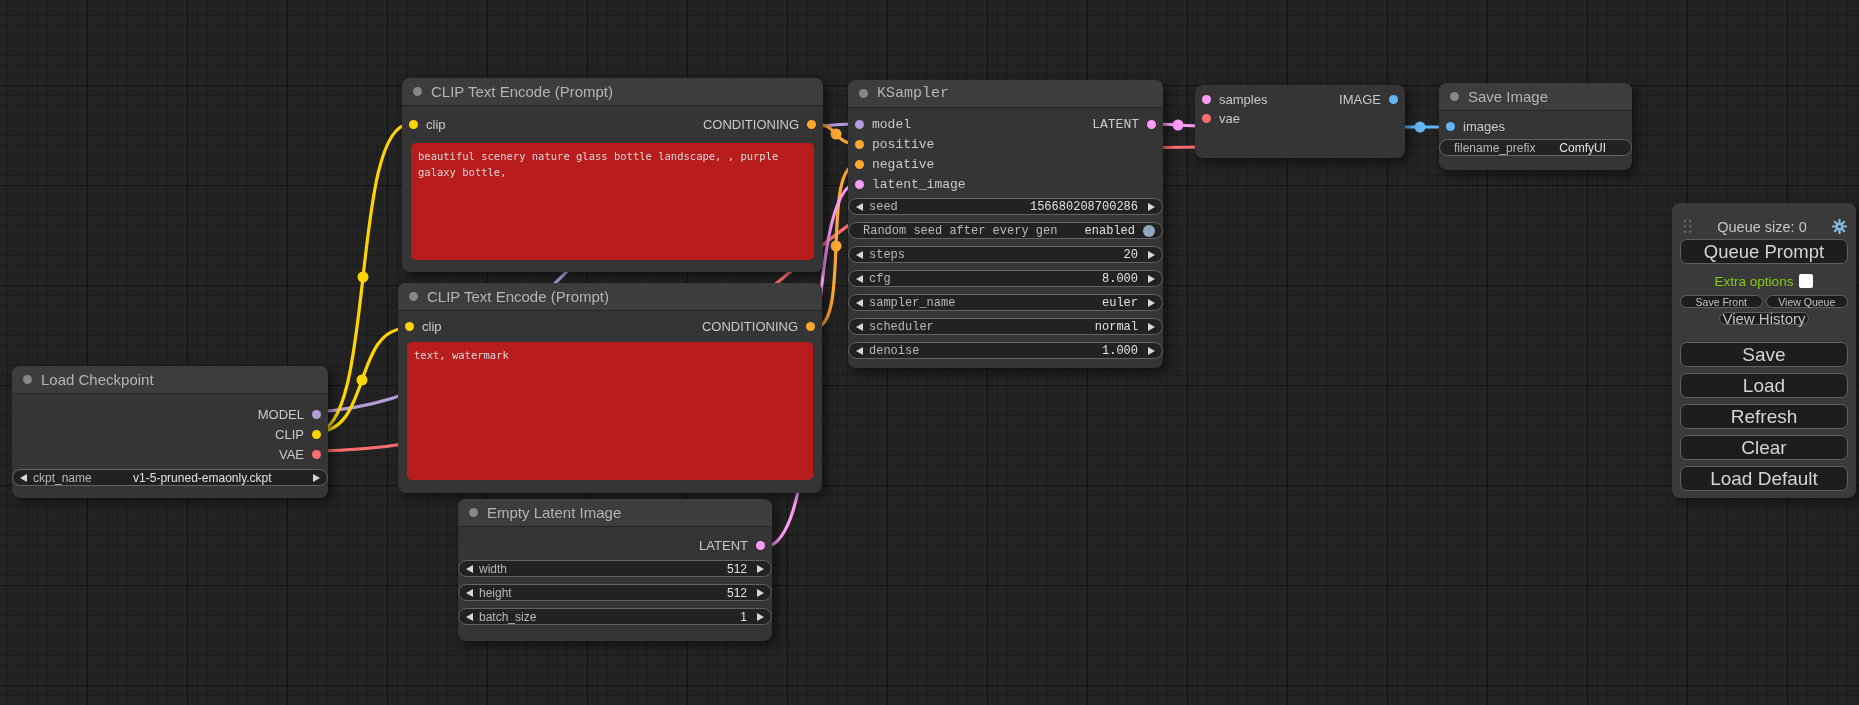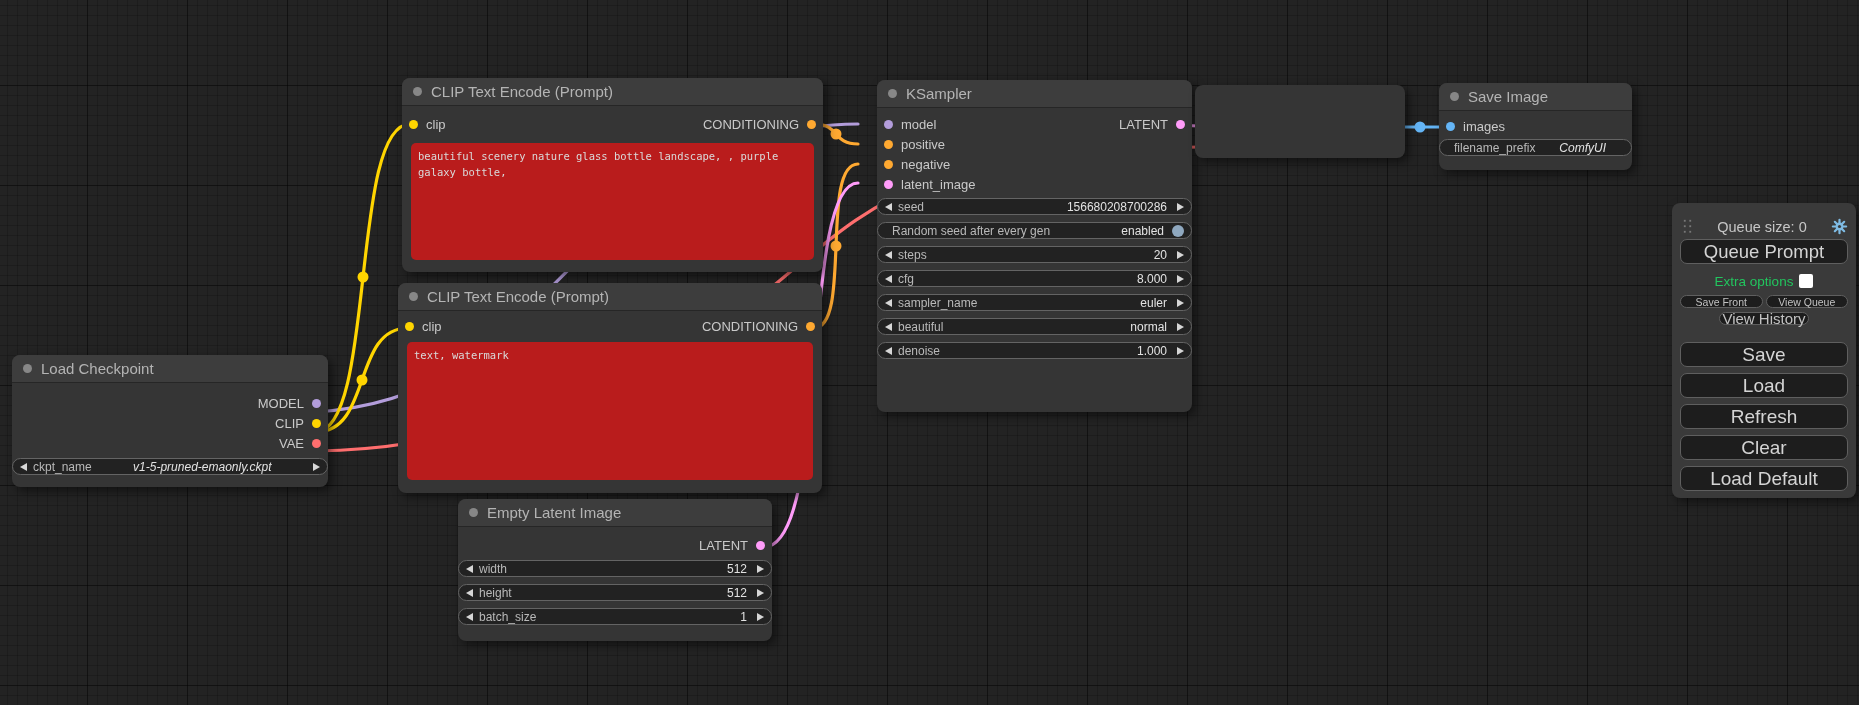--- a/index.html
+++ b/index.html
@@ -39,21 +39,21 @@
 
   .widgets { padding:0 0; }
   .widget {
     height:17px; margin-bottom:7px; display:flex; align-items:center;
     background:#222; border:1px solid #646464; border-radius:9px;
     font-size:12px; color:#b9b9b9; padding:0 7px; gap:6px; white-space:nowrap;
   }
   .wlabel { flex:0 0 auto; }
   .wvalue { color:#e2e2e2; }
   .val-right  { flex:1 1 auto; text-align:right; padding-right:4px; }
-  .val-center { flex:1 1 auto; text-align:center;font-style:italic; }
+  .val-center { flex:1 1 auto; text-align:center; }
   .arr-l { width:0; height:0; border-top:4px solid transparent; border-bottom:4px solid transparent; border-right:7px solid #d6d6d6; flex:0 0 auto; }
   .arr-r { width:0; height:0; border-top:4px solid transparent; border-bottom:4px solid transparent; border-left:7px solid #d6d6d6; flex:0 0 auto; margin-left:auto; }
   .widget .arr-r.after-val { margin-left:0; }
   .toggle-dot { width:12px; height:12px; border-radius:50%; margin-left:2px; flex:0 0 auto; }
 
   .textbox {
     background:#b91c1c; border-radius:5px; margin:0 9px;
     font-family:"DejaVu Sans Mono", monospace; font-size:10.5px; line-height:1.55;
     color:#dadada; padding:5px 7px; white-space:pre-wrap; word-break:break-word;
   }
@@ -72,21 +72,21 @@
   }
   .qsize { flex:1; text-align:center; font-size:14.5px; color:#c6c6c6; }
   .gear { width:17px; height:17px; flex:0 0 auto; }
   .btn {
     display:flex; align-items:center; justify-content:center;
     background:#1d1d1d; border:1px solid #5f5f5f; border-radius:7px;
     color:#d4d4d4; cursor:pointer;
   }
   .btn-big   { height:25px; font-size:19px; margin-top:6px; }
   .btn-queue { height:25px; font-size:18.5px; margin-top:4px; }
-  .extra-row { margin-top:9px; height:16px; display:flex; align-items:center; justify-content:center; gap:6px; font-size:13.5px; color:#22c55e; }
+  .extra-row { margin-top:9px; height:16px; display:flex; align-items:center; justify-content:center; gap:6px; font-size:13.5px; color:#84cc16; }
   .checkbox  { width:14px; height:14px; background:#ffffff; border-radius:2px; }
   .small-row { margin-top:6px; display:flex; gap:3px; }
   .btn-small { height:13px; font-size:10.5px; border-radius:9px; flex:1; border-width:1px; color:#c2c2c2; }
   .vh-wrap   { margin-top:4px; display:flex; justify-content:center; }
   .btn-vh    { height:13px; width:90px; font-size:15px; border-radius:9px; color:#c2c2c2; }
   .mt-save   { margin-top:17px; }
 </style>
 </head>
 <body>
 
@@ -101,21 +101,21 @@
   <path d="M1152 124 C1172 124 1184 126 1204 126" style="stroke: rgb(255, 156, 249);"></path>
   <path d="M1394 127 C1412 127 1428 127 1446 127" style="stroke: rgb(100, 181, 246);"></path>
   <circle cx="363" cy="277" r="5.5" style="fill: rgb(255, 213, 0);"></circle>
   <circle cx="362" cy="380" r="5.5" style="fill: rgb(255, 213, 0);"></circle>
   <circle cx="836" cy="134" r="5.5" style="fill: rgb(255, 169, 49);"></circle>
   <circle cx="836" cy="246" r="5.5" style="fill: rgb(255, 169, 49);"></circle>
   <circle cx="1178" cy="125" r="5.5" style="fill: rgb(255, 156, 249);"></circle>
   <circle cx="1420" cy="127" r="5.5" style="fill: rgb(100, 181, 246);"></circle>
 </svg>
 
-<div class="node" style="left:12px; top:355px; width:316px; height:132px;">
+<div class="node" style="left:12px; top:366px; width:316px; height:132px;">
   <div class="ntitle">
     <i class="tdot"></i>
     <span>Load Checkpoint</span>
   </div>
   <div style="margin-top:10px;">
     <div class="prow">
         <span class="pout">
       <span>MODEL</span>
       <i class="dot" style="background-color: rgb(179, 157, 219);"></i>
         </span>
@@ -172,21 +172,21 @@
       <span>clip</span>
       </span>
     <span class="pout">
       <span>CONDITIONING</span>
       <i class="dot" style="background-color: rgb(255, 169, 49);"></i>
       </span>
   </div>
   <div class="textbox" style="margin-top:6px; height:138px;">text, watermark</div>
 </div>
 
-<div class="node" style="left:877px; top:80px; width:315px; height:332px;">
+<div class="node" style="left:848px; top:80px; width:315px; height:288px;font-family:Liberation Mono, monospace;">
   <div class="ntitle">
     <i class="tdot"></i>
     <span>KSampler</span>
   </div>
   <div style="margin-top:6px;">
     <div class="prow">
       <span class="pin">
           <i class="dot" style="background-color: rgb(179, 157, 219);"></i>
         <span>model</span>
         </span>
@@ -239,21 +239,21 @@
       <i class="arr-r after-val"></i>
     </div>
     <div class="widget">
       <i class="arr-l"></i>
       <span class="wlabel">sampler_name</span>
       <span class="wvalue val-right">euler</span>
       <i class="arr-r after-val"></i>
     </div>
     <div class="widget">
       <i class="arr-l"></i>
-      <span class="wlabel">beautiful</span>
+      <span class="wlabel">scheduler</span>
       <span class="wvalue val-right">normal</span>
       <i class="arr-r after-val"></i>
     </div>
     <div class="widget">
       <i class="arr-l"></i>
       <span class="wlabel">denoise</span>
       <span class="wvalue val-right">1.000</span>
       <i class="arr-r after-val"></i>
     </div>
   </div>
@@ -286,20 +286,38 @@
     <div class="widget">
       <i class="arr-l"></i>
       <span class="wlabel">batch_size</span>
       <span class="wvalue val-right">1</span>
       <i class="arr-r after-val"></i>
     </div>
   </div>
 </div>
 
 <div class="node" style="left:1195px; top:85px; width:210px; height:73px;">
+  <div style="margin-top:5px;">
+    <div class="prow" style="height:19px;">
+      <span class="pin">
+          <i class="dot" style="background-color: rgb(255, 156, 249);"></i>
+        <span>samples</span>
+        </span>
+      <span class="pout">
+          <span>IMAGE</span>
+        <i class="dot" style="background-color: rgb(100, 181, 246);"></i>
+        </span>
+    </div>
+    <div class="prow" style="height:19px;">
+        <span class="pin">
+      <i class="dot" style="background-color: rgb(255, 110, 110);"></i>
+      <span>vae</span>
+        </span>
+      </div>
+  </div>
 </div>
 
 <div class="node" style="left:1439px; top:83px; width:193px; height:87px;">
   <div class="ntitle">
     <i class="tdot"></i>
     <span>Save Image</span>
   </div>
   <div class="prow" style="margin-top:6px; height:19px;">
       <span class="pin">
     <i class="dot" style="background-color: rgb(100, 181, 246);"></i>

